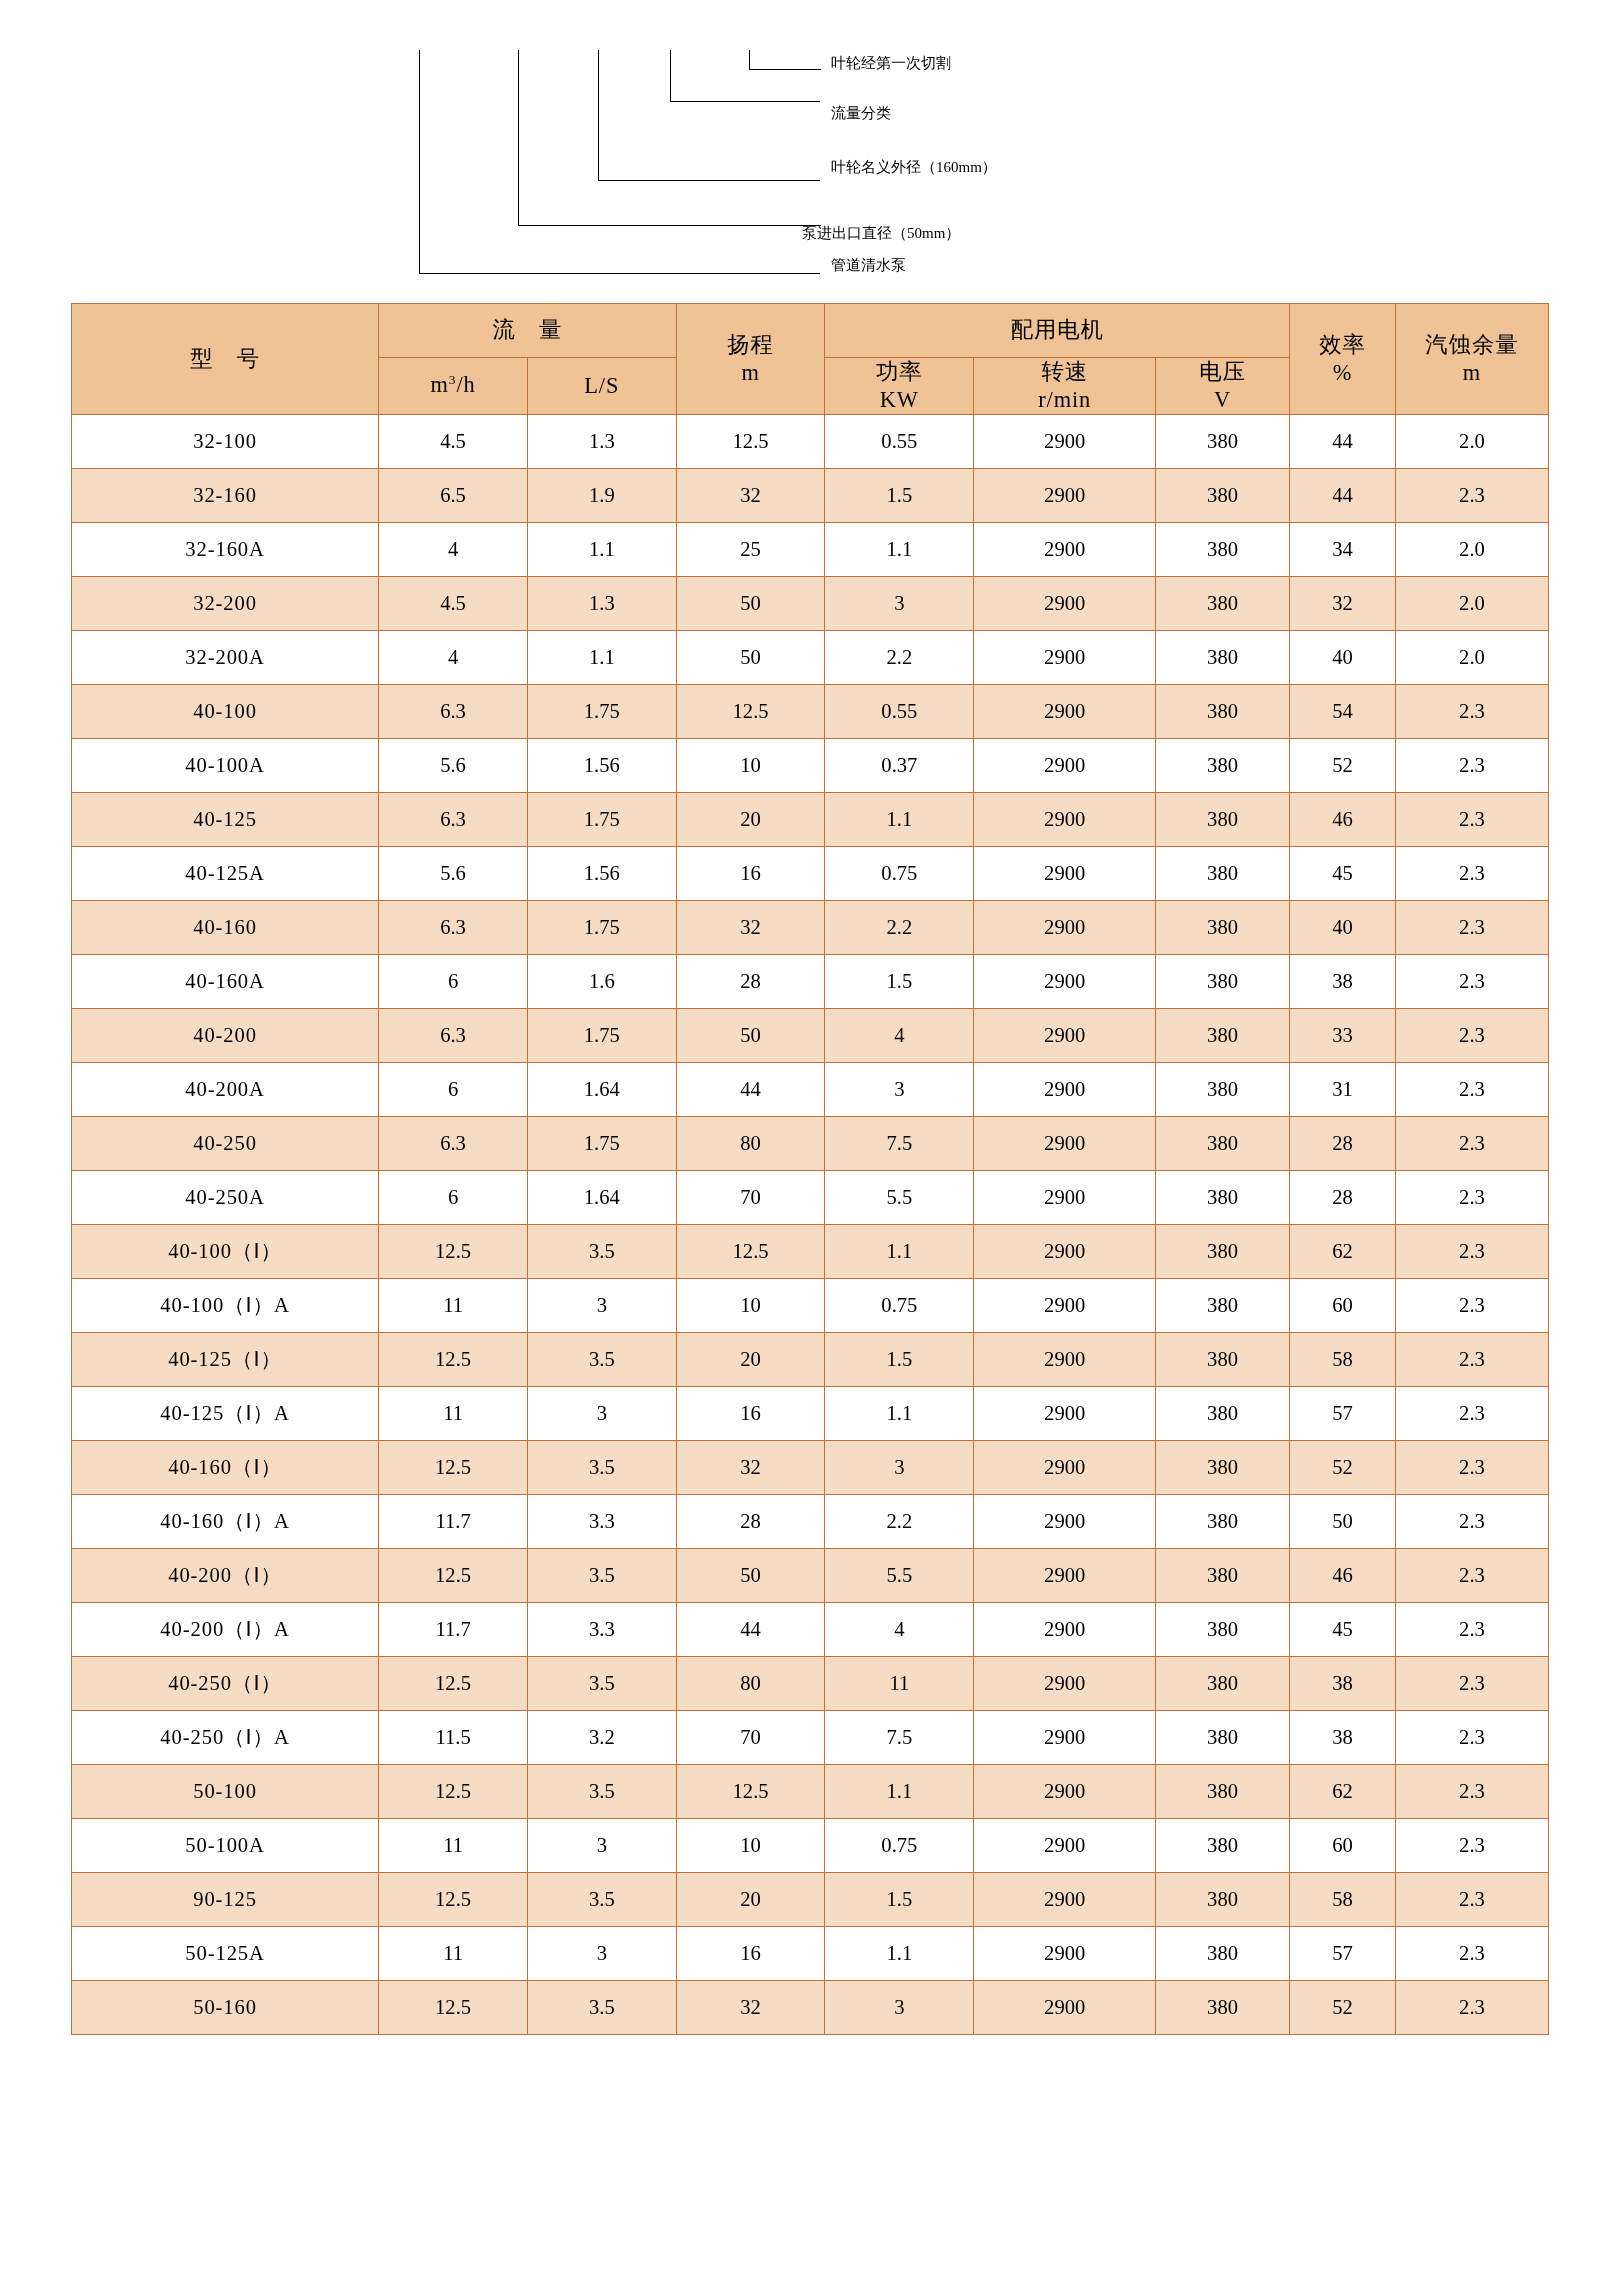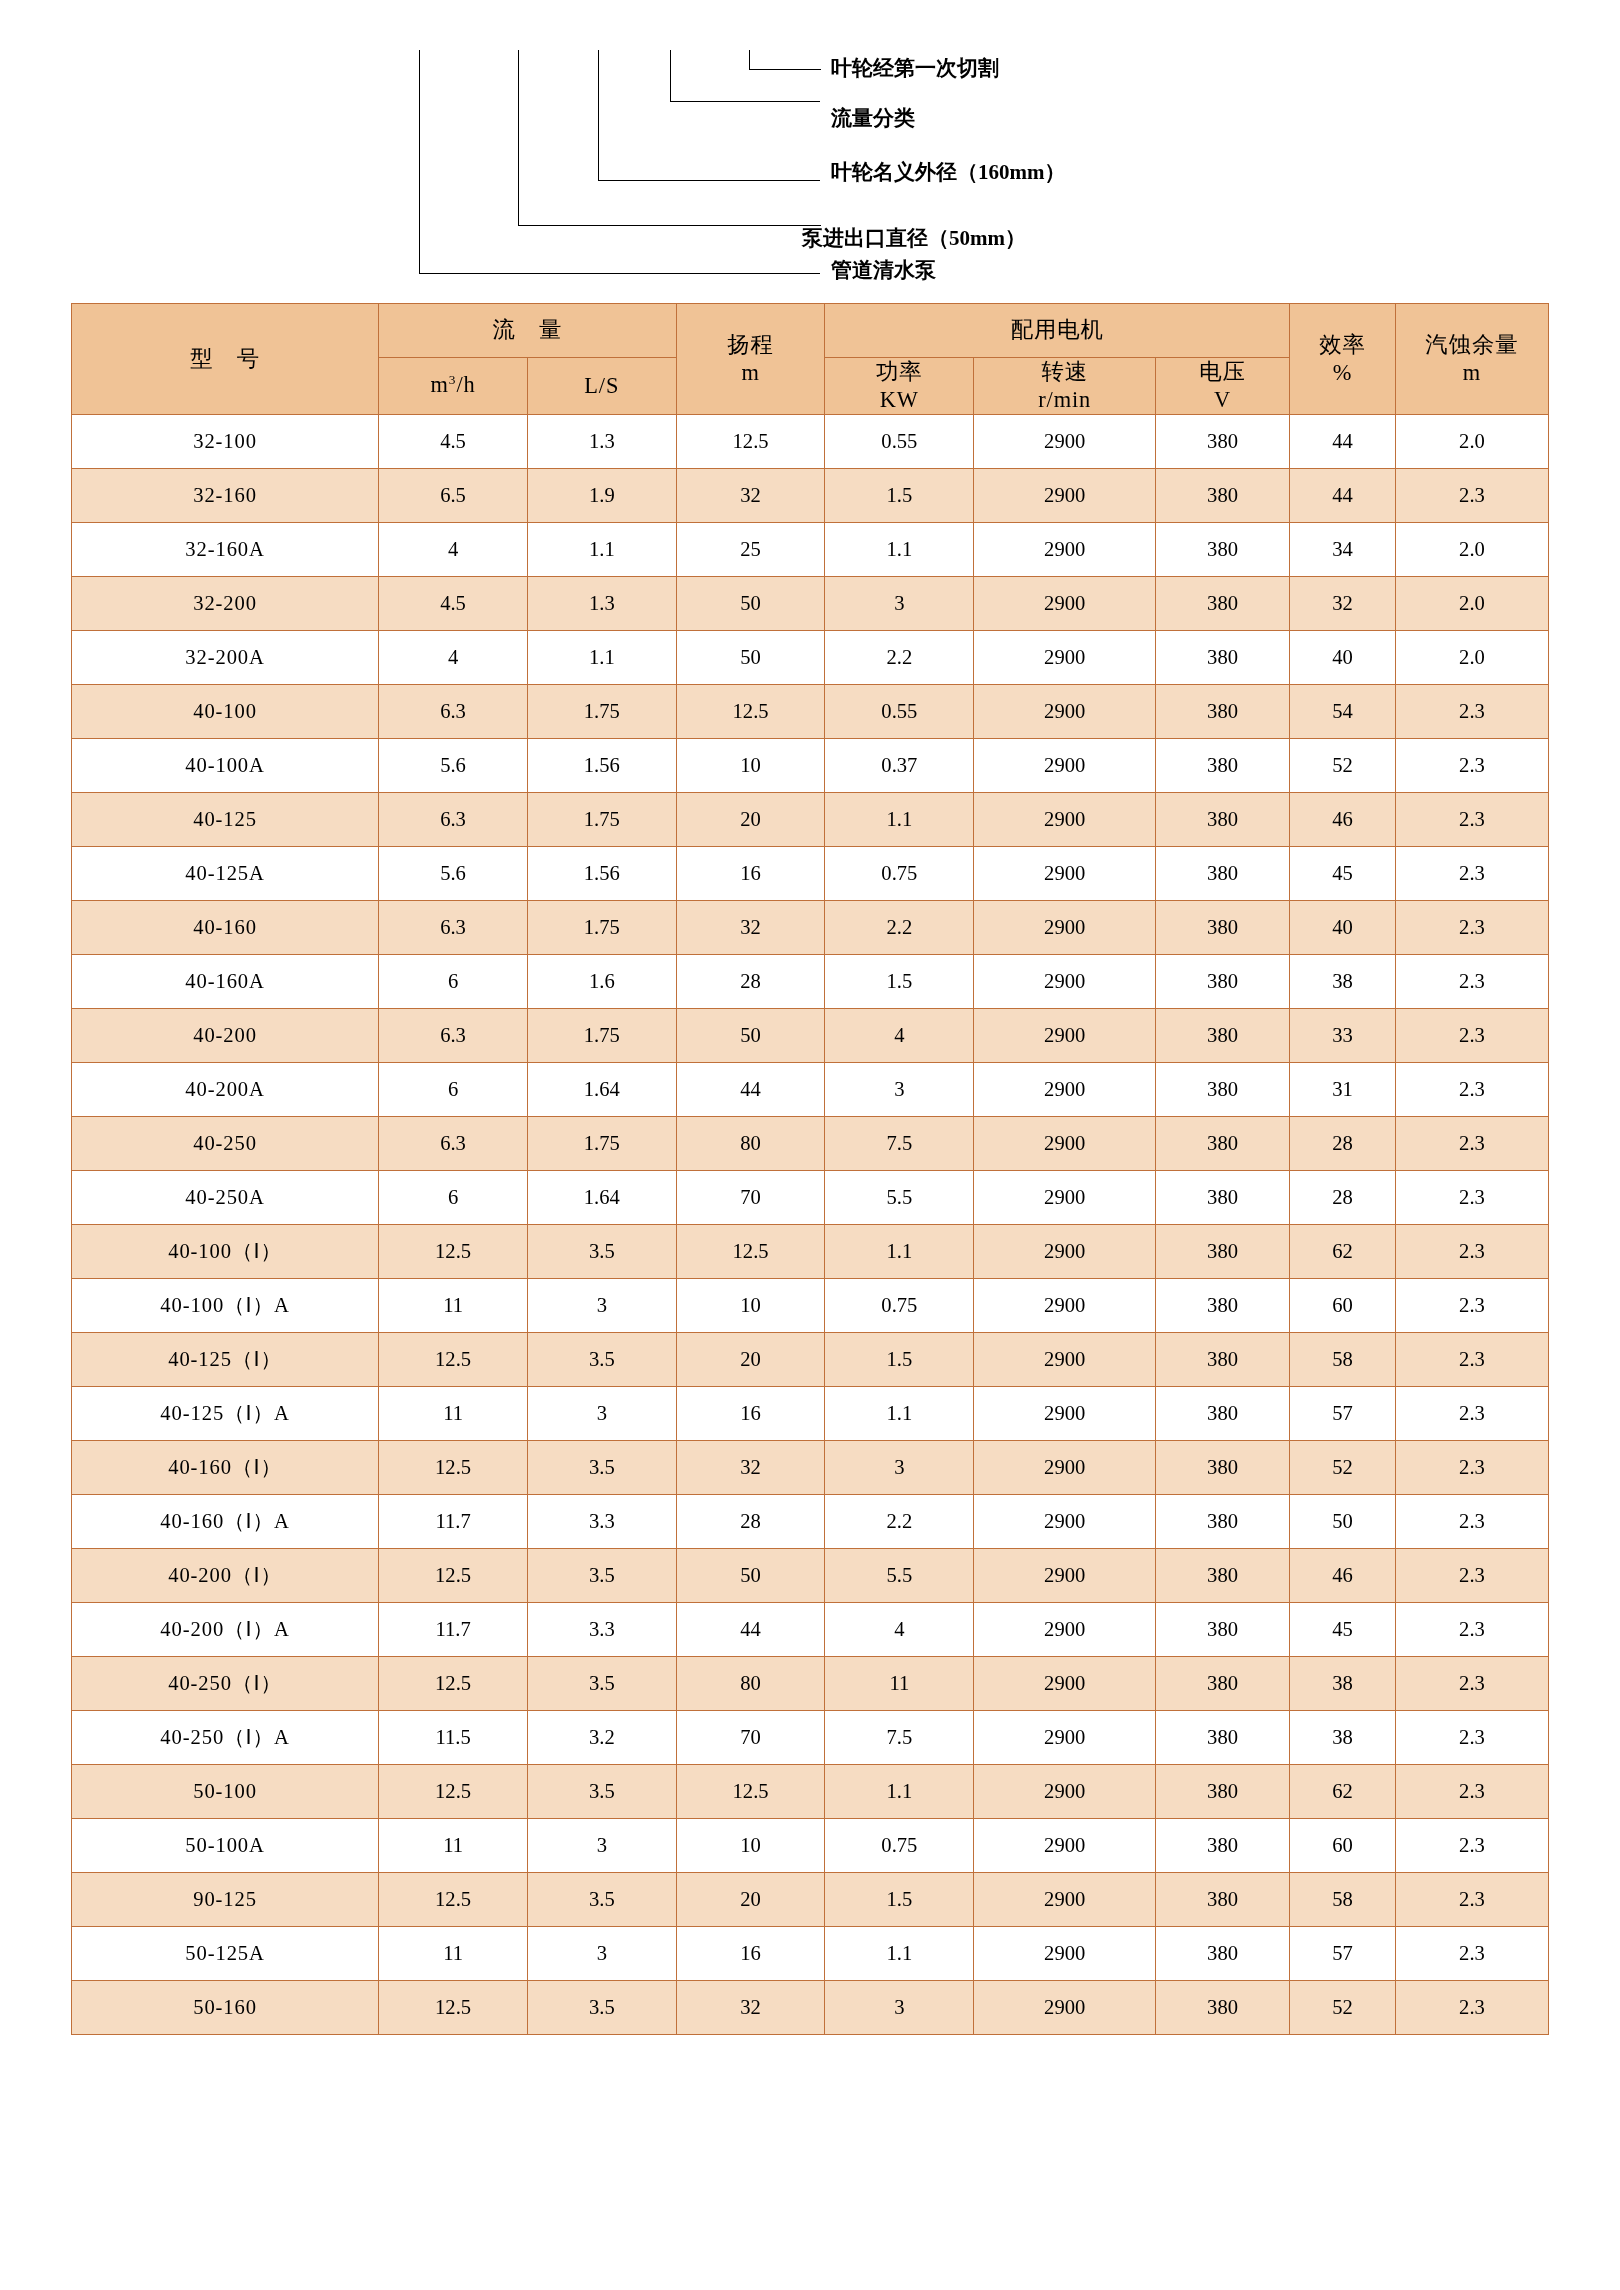--- a/index.html
+++ b/index.html
@@ -45,24 +45,23 @@
   .seg-A     { width: 36px;  text-align: left; }
 
   .leader {
     position: absolute;
     border-left: 1.8px solid #000;
     border-bottom: 1.8px solid #000;
     box-sizing: border-box;
   }
   .leader-label {
     position: absolute;
-    font-size: 21px;
+    font-size: 15px;
     font-family: "Liberation Serif", serif;
     white-space: nowrap;
-    font-weight: bold;
   }
 
   
   .section-title {
     font-size: 30px;
     font-weight: bold;
     margin: 18px 0 16px 97px;
     letter-spacing: 1.8px;
     font-family: "Liberation Serif", serif;
   }

